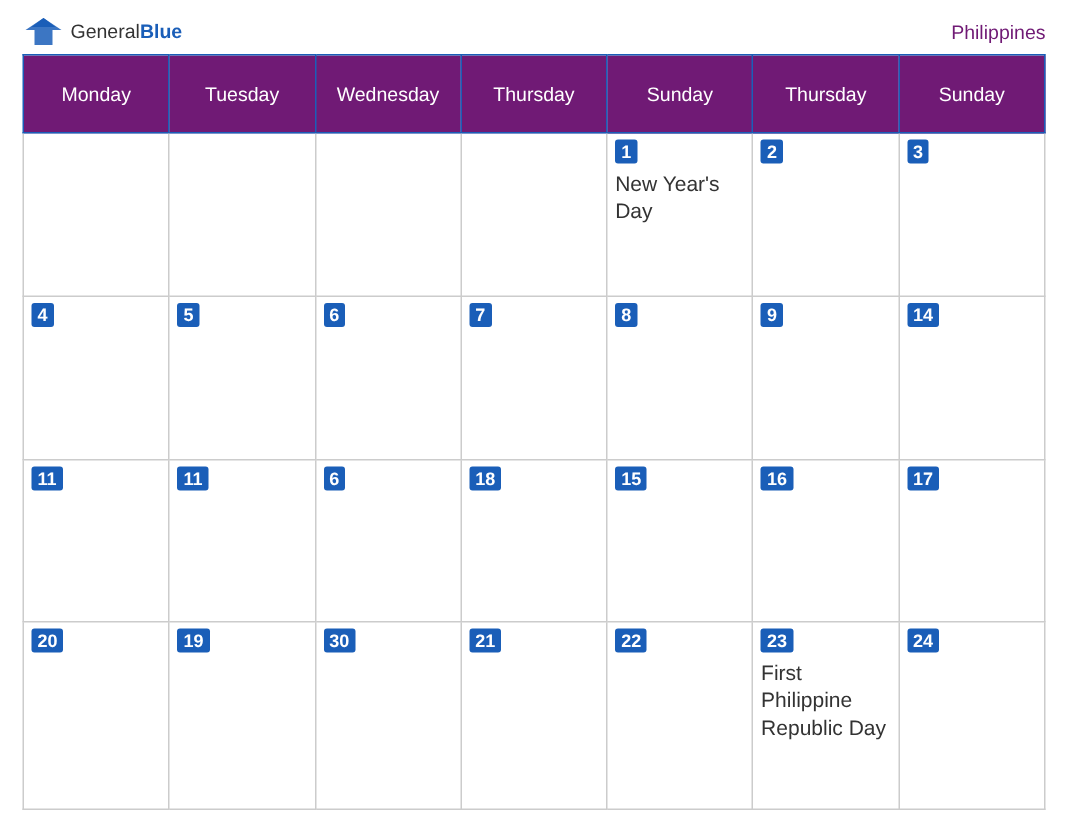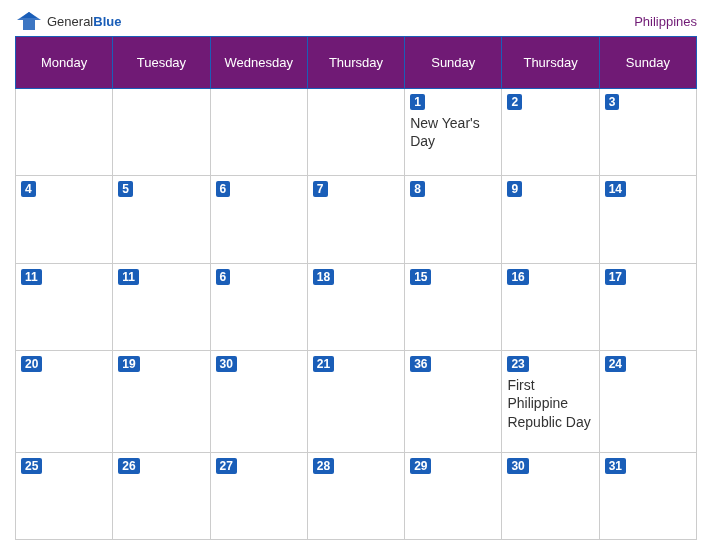--- a/index.html
+++ b/index.html
@@ -147,27 +147,18 @@
         <td><span class="day-number">18</span></td>
         <td><span class="day-number">15</span></td>
         <td><span class="day-number">16</span></td>
         <td><span class="day-number">17</span></td>
       </tr>
       <tr>
         <td><span class="day-number">20</span></td>
         <td><span class="day-number">19</span></td>
         <td><span class="day-number">30</span></td>
         <td><span class="day-number">21</span></td>
-        <td><span class="day-number">36</span></td>
+        <td><span class="day-number">22</span></td>
         <td><span class="day-number">23</span><div class="holiday-name">First Philippine Republic Day</div></td>
         <td><span class="day-number">24</span></td>
-      </tr>
-      <tr>
-        <td><span class="day-number">25</span></td>
-        <td><span class="day-number">26</span></td>
-        <td><span class="day-number">27</span></td>
-        <td><span class="day-number">28</span></td>
-        <td><span class="day-number">29</span></td>
-        <td><span class="day-number">30</span></td>
-        <td><span class="day-number">31</span></td>
       </tr>
     </tbody>
 </table>
 
 </body></html>

